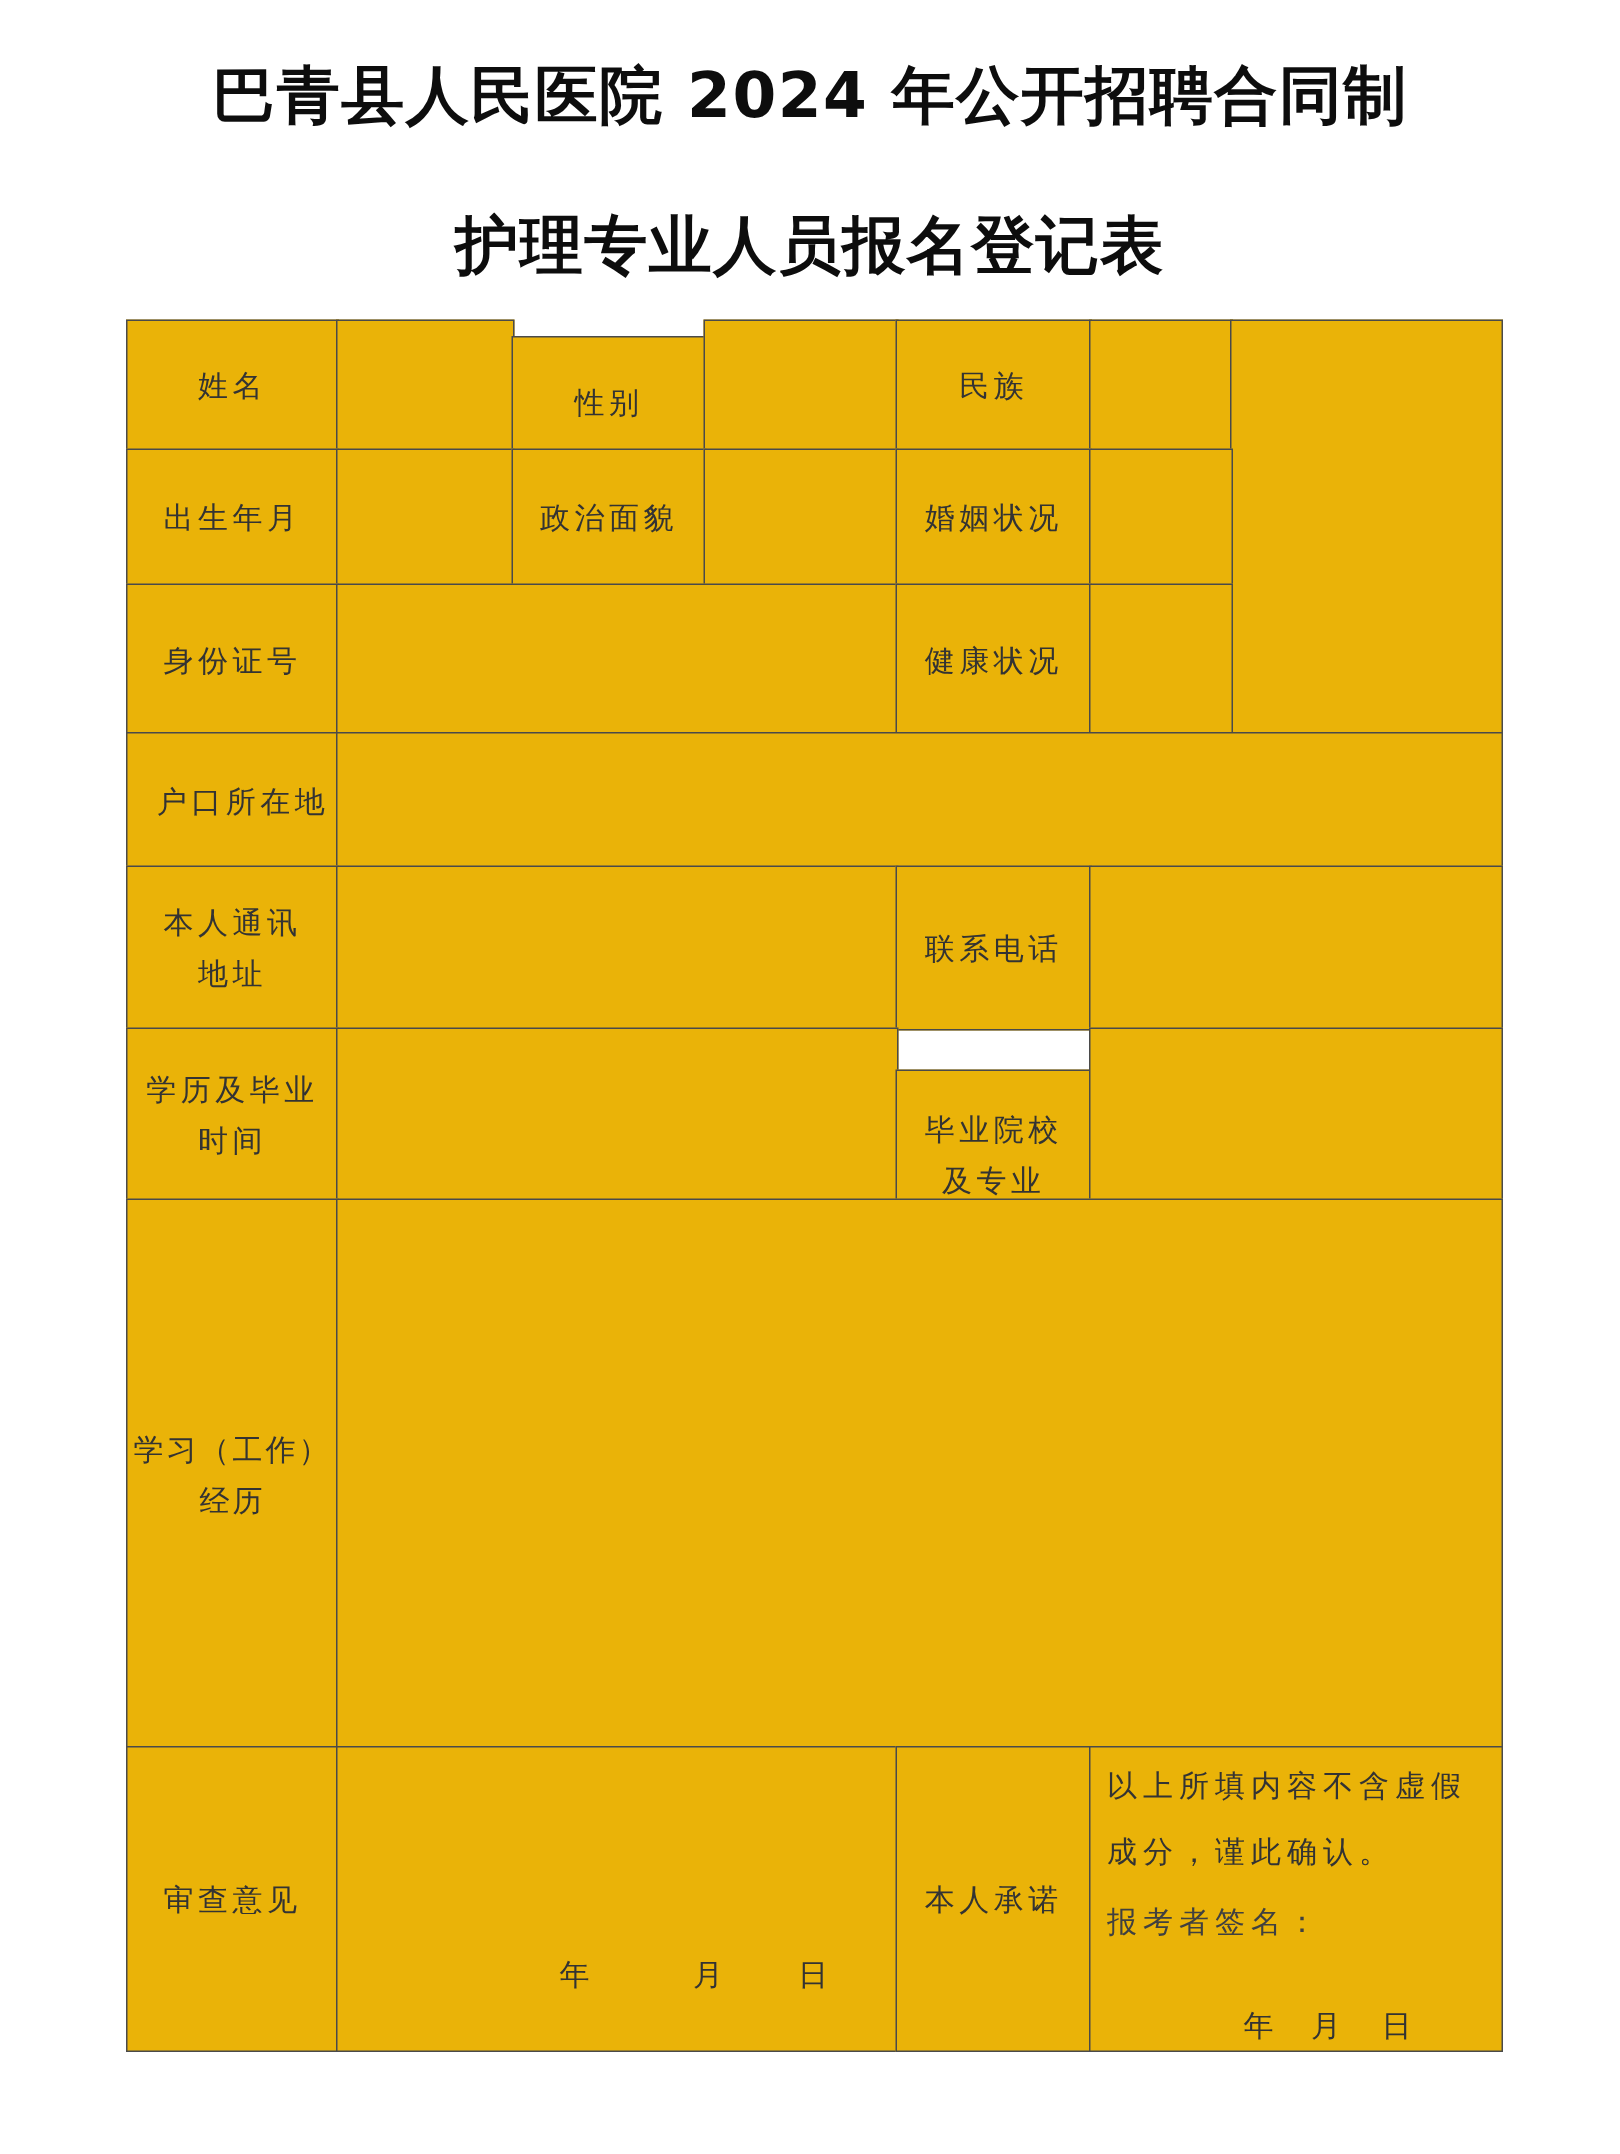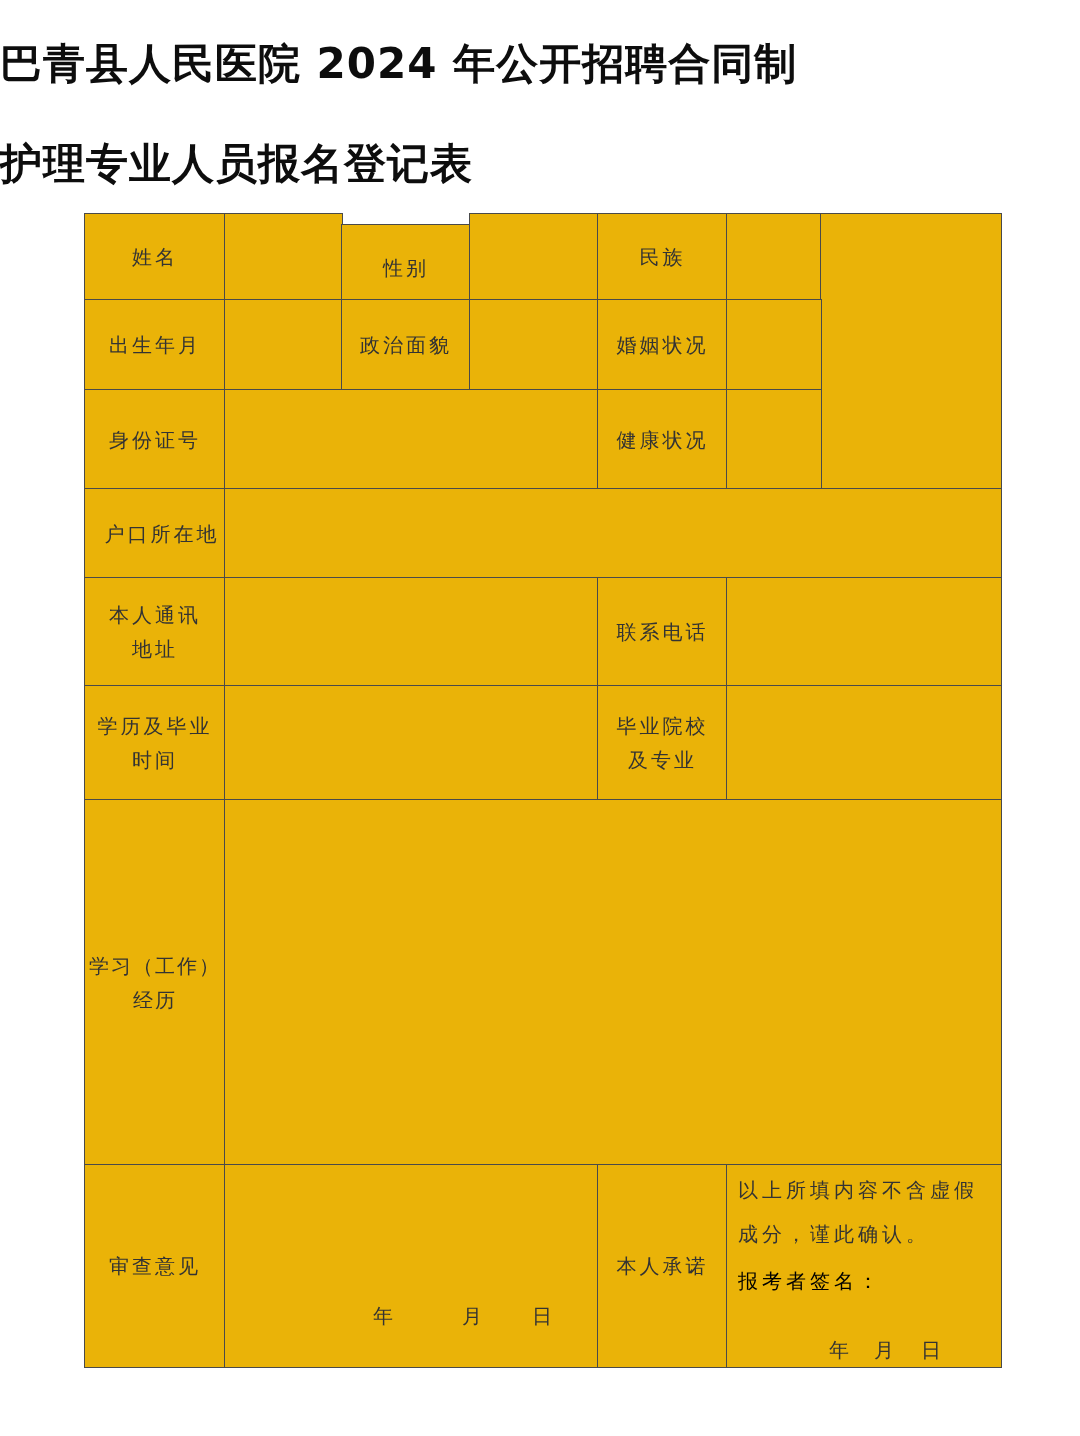--- a/index.html
+++ b/index.html
@@ -1,21 +1,21 @@
 <!DOCTYPE html>
 <html><head>
 <meta charset="utf-8">
 <style>
   html, body { margin: 0; padding: 0; }
   body {
     width: 1080px; height: 1436px; background: #ffffff; position: relative; overflow: hidden;
     font-family: "DejaVu Sans", sans-serif; color: #1a1a1a;
   }
   .title {
-    position: absolute; left: 0; width: 1080px; 
+    position: absolute; left: 0; width: 1080px; text-align: center;
     font-family: "DejaVu Sans", sans-serif; font-weight: bold; color: #0d0d0d;
     font-size: 42px; letter-spacing: 1px; white-space: nowrap;
   }
   #title1 { top: 36px; }
   #title2 { top: 136px; }
   .cell {
     position: absolute; box-sizing: border-box;
     border: 1.5px solid #4a4a4a;
     display: flex; align-items: center; justify-content: center; text-align: center;
     font-family: "DejaVu Serif", serif; font-size: 20px; color: #333;
@@ -26,21 +26,21 @@
   .date-line {
     position: absolute; font-family: "DejaVu Serif", serif; font-size: 20px; color: #333;
   }
   .pledge-text {
     position: absolute; left: 738px; top: 1168px; width: 256px;
     font-family: "DejaVu Serif", serif; font-size: 20px; color: #333;
     line-height: 44px; letter-spacing: 4px;
   }
   .sign-label {
     position: absolute; left: 738px; top: 1268px;
-    font-family: "DejaVu Serif", serif; font-size: 20px; color: #000000; letter-spacing: 4px;
+    font-family: "DejaVu Serif", serif; font-size: 20px; color: #404040; letter-spacing: 4px;
   }
 </style>
 </head>
 <body>
 
 <div id="title1" class="title">巴青县人民医院 2024 年公开招聘合同制</div>
 <div id="title2" class="title">护理专业人员报名登记表</div>
 
 <div>
 
@@ -70,21 +70,21 @@
 
   <div class="cell label" style="left:84px;top:577px;width:142px;height:110px;">本人通讯
 地址</div>
   <div class="cell input-cell" style="left:224px;top:577px;width:375px;height:110px;"></div>
   <div class="cell label" style="left:597px;top:577px;width:131px;height:110px;">联系电话</div>
   <div class="cell input-cell" style="left:726px;top:577px;width:276px;height:110px;"></div>
 
   <div class="cell label" style="left:84px;top:685px;width:142px;height:116px;">学历及毕业
 时间</div>
   <div class="cell input-cell" style="left:224px;top:685px;width:375px;height:116px;"></div>
-  <div class="cell label" style="left:597px;top:685px;width:131px;height:116px;font-family:Liberation Serif, serif;">毕业院校
+  <div class="cell label" style="left:597px;top:713px;width:131px;height:116px;font-family:Liberation Serif, serif;">毕业院校
 及专业</div>
   <div class="cell input-cell" style="left:726px;top:685px;width:276px;height:116px;"></div>
 
   <div class="cell label" style="left:84px;top:799px;width:142px;height:367px;letter-spacing:2px;">学习（工作）
 经历</div>
   <div class="cell input-cell" style="left:224px;top:799px;width:778px;height:367px;"></div>
 
   <div class="cell label" style="left:84px;top:1164px;width:142px;height:204px;">审查意见</div>
   <div class="cell input-cell" style="left:224px;top:1164px;width:375px;height:204px;"></div>
   <div class="cell label" style="left:597px;top:1164px;width:131px;height:204px;text-align:right;">本人承诺</div>

